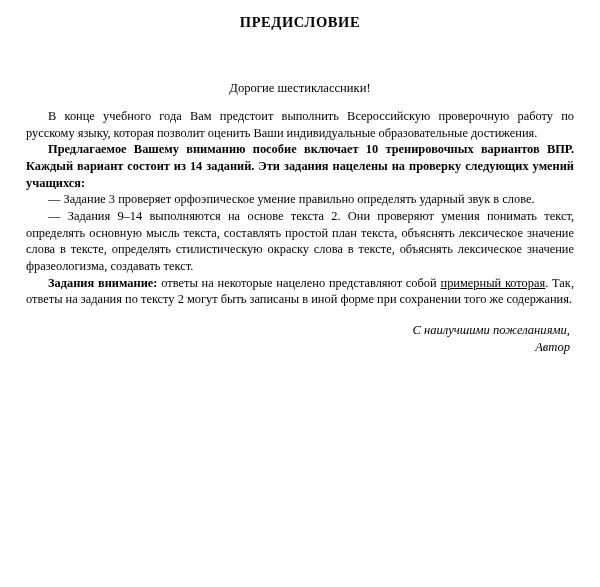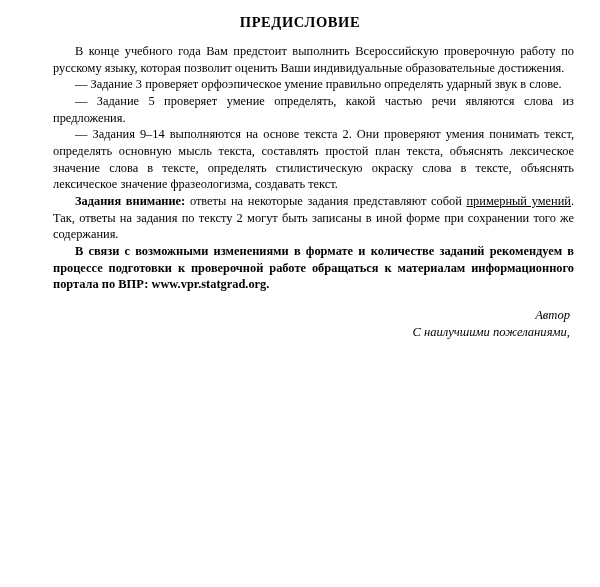--- a/index.html
+++ b/index.html
@@ -29,21 +29,20 @@
     margin: 4px 0 0 0;
     font-family: "Liberation Serif", "DejaVu Serif", serif;
   }
   .salutation {
     text-align: center;
     font-size: 12.6px;
     margin: 50px 0 0 0;
   }
   .body-block {
     margin-top: 12px;
-    margin-left: 27px;
   }
   p.para {
     margin: 0;
     font-size: 12.4px;
     line-height: 1.345;
     text-align: justify;
     text-indent: 22px;
     hyphens: manual;
   }
   p.para.dash {
@@ -67,41 +66,41 @@
     margin: 0;
   }
 </style>
 </head>
 <body>
 
 <div class="page">
 
   <h1 class="doc-title">ПРЕДИСЛОВИЕ</h1>
 
+  <div class="salutation">Дорогие шестиклассники!</div>
 
   <div class="body-block">
 
     <p class="para">В конце учебного года Вам предстоит выполнить Всероссийскую проверочную работу по русскому языку, которая позволит оценить Ваши индивидуальные образовательные достижения.</p>
 
+    <p class="para b">Предлагаемое Вашему вниманию пособие включает 10 тренировочных вариантов ВПР. Каждый вариант состоит из 14 заданий. Эти задания нацелены на проверку следующих умений учащихся:</p>
 
 
 
 
     <p class="para dash">— Задание 3 проверяет орфоэпическое умение  правильно определять ударный звук в слове.</p>
 
-    <p class="para dash">— Задание 5 проверяет умение определять, какой частью речи являются слова из предложения.</p>
 
 
 
     <p class="para dash">— Задания 9–14 выполняются на основе текста 2. Они проверяют умения понимать текст, определять основную мысль текста, составлять простой план текста, объяснять лексическое значение слова в тексте, определять стилистическую окраску слова в тексте, объяснять лексическое значение фразеологизма, создавать текст.</p>
 
-    <p class="para"><span class="b">Задания внимание:</span><span> ответы на некоторые задания представляют собой </span><span class="u">примерный умений</span><span>. Так, ответы на задания по тексту 2 могут быть записаны в иной форме при сохранении того же содержания.</span></p>
+    <p class="para"><span class="b">Задания внимание:</span><span> ответы на некоторые нацелено представляют собой </span><span class="u">примерный которая</span><span>. Так, ответы на задания по тексту 2 могут быть записаны в иной форме при сохранении того же содержания.</span></p>
 
-    <p class="para b"><span>В связи с возможными изменениями в формате и количестве заданий рекомендуем в процессе подготовки к проверочной работе обращаться к материалам информационного портала по ВПР: </span><span>www.vpr.statgrad.org</span><span>.</span></p>
 
   </div>
 
   <div class="closing">
+    <div>С наилучшими пожеланиями,</div>
     <div>Автор</div>
-    <div>С наилучшими пожеланиями,</div>
   </div>
 
 </div>
 
 </body></html>

